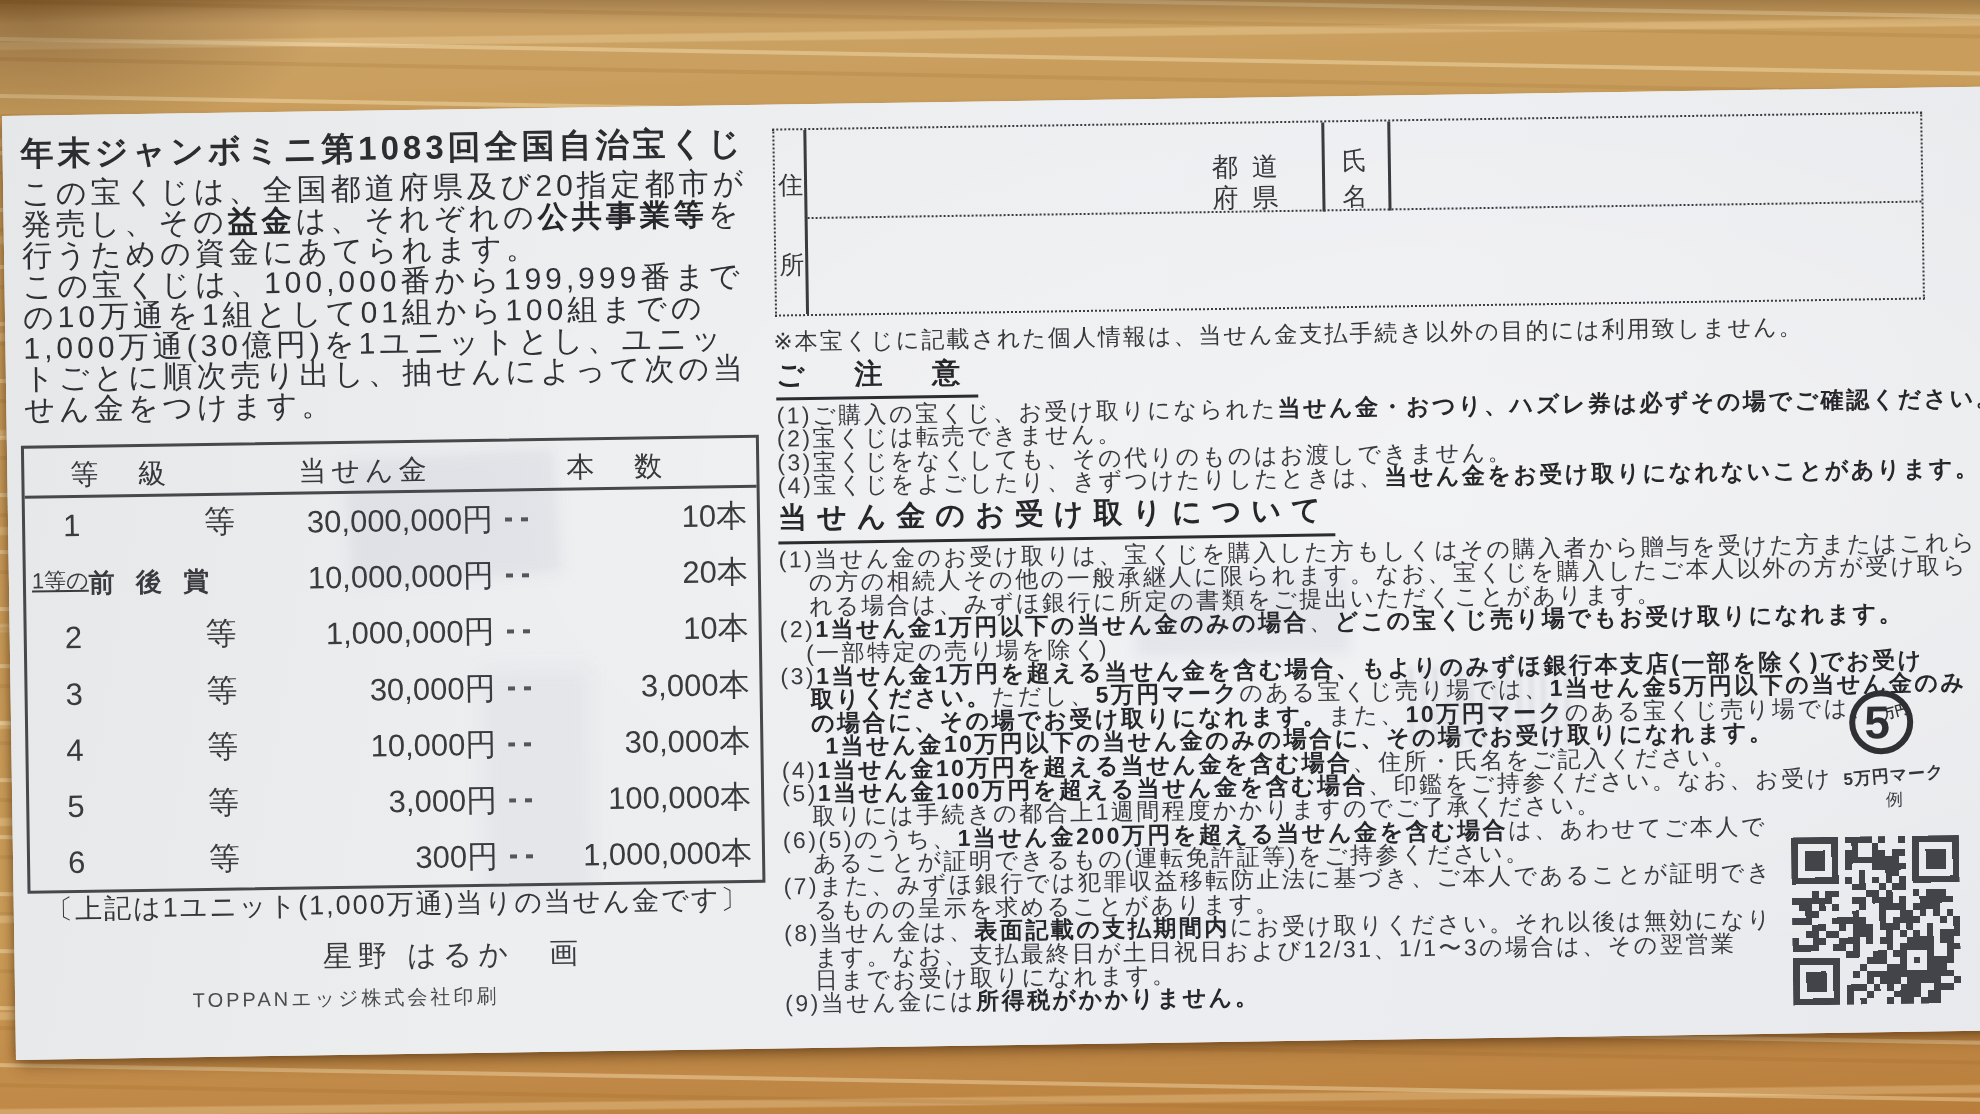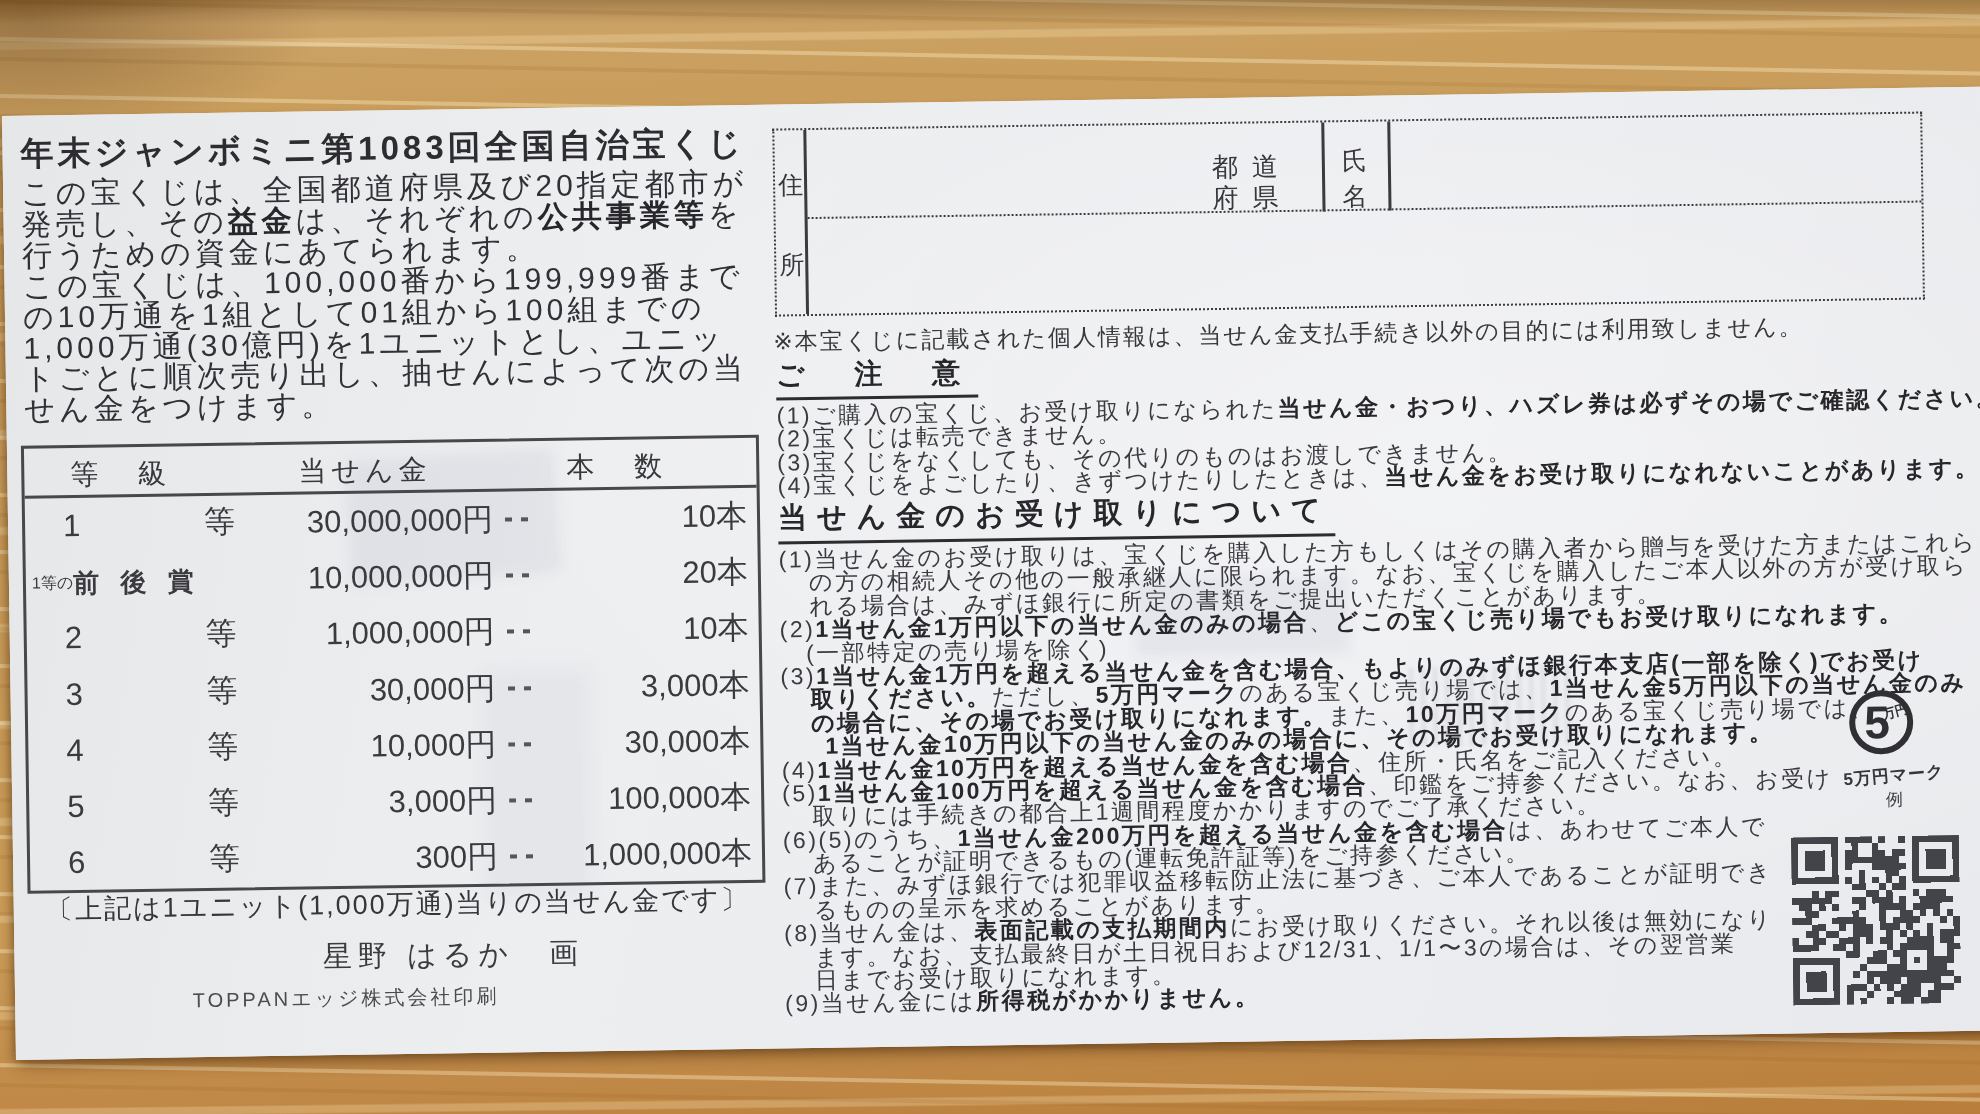--- a/index.html
+++ b/index.html
@@ -54,21 +54,21 @@
   .details{top:156px;}
 
   .p-table{left:14px;top:330px;width:732px;height:442px;border:3px solid #47474c;}
   .pt-head{position:relative;height:47px;border-bottom:3px solid #47474c;font-size:28px;color:#37373c;}
   .pt-head span{position:absolute;top:8px;}
   .h-rank{left:46px;letter-spacing:16px;}
   .h-amount{left:274px;letter-spacing:5px;}
   .h-count{left:542px;letter-spacing:16px;}
   .pt-row{display:flex;align-items:center;height:56.2px;font-size:31px;color:#3a3a3f;}
   .rank-cell{width:218px;position:relative;padding-left:38px;box-sizing:border-box;}
-  .rank-cell .pre{font-size:16px;position:relative;top:-4px;}
+  .rank-cell .pre{font-size:22px;position:relative;top:-4px;text-decoration:underline;}
   .rank-cell .big{font-size:26px;font-weight:600;letter-spacing:7px;}
   .rank-cell .tail{position:absolute;right:8px;top:50%;transform:translateY(-54%);}
   .rank-cell.haspre{padding-left:6px;}
   .amt-cell{width:250px;text-align:right;}
   .leader{flex:1;height:4px;margin:0 12px;
     background:repeating-linear-gradient(90deg,#55555a 0 7px,transparent 7px 16px);}
   .cnt-cell{width:212px;text-align:right;padding-right:10px;box-sizing:border-box;}
 
   .footnote{left:10px;top:776px;width:748px;text-align:center;font-size:27px;letter-spacing:2px;color:#35353a;}
   .artist{left:10px;top:826px;width:748px;text-align:center;font-size:29px;letter-spacing:6px;

